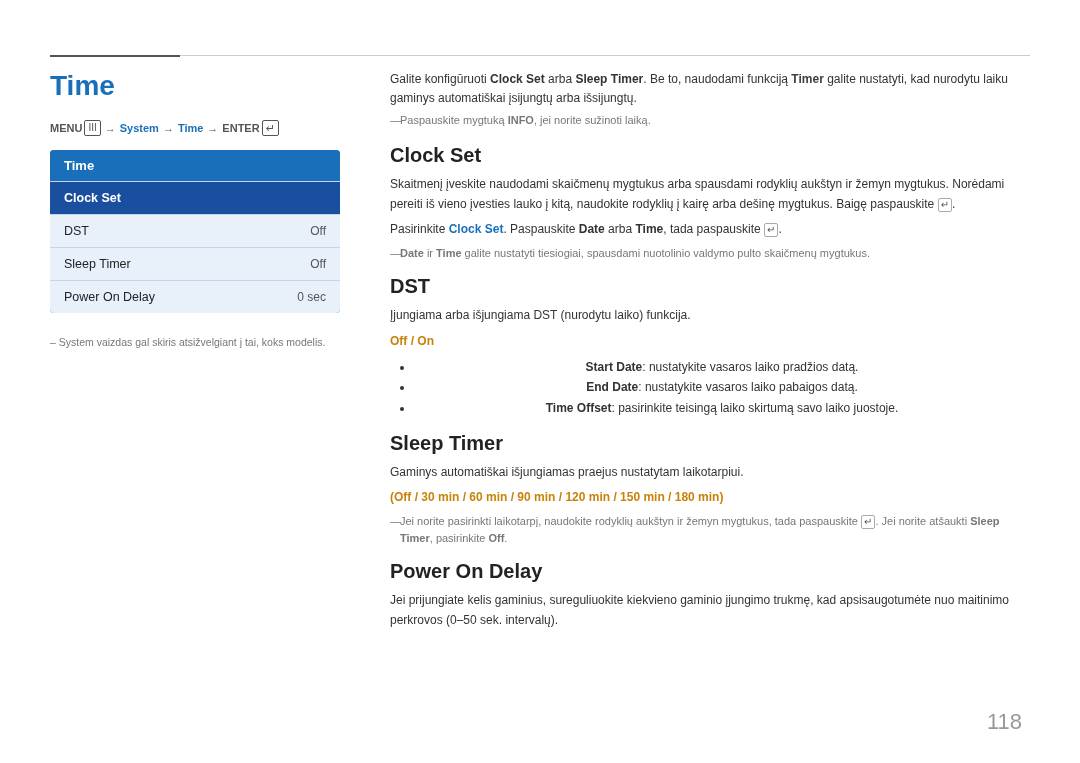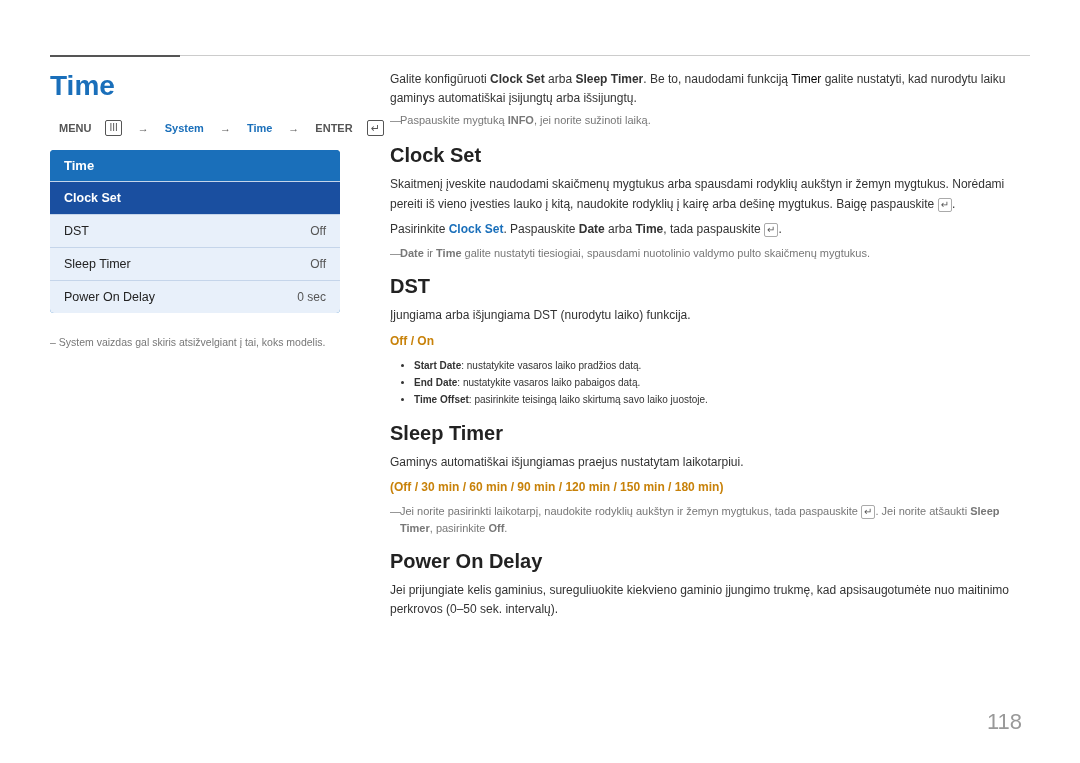--- a/index.html
+++ b/index.html
@@ -53,22 +53,21 @@
       color: #1a6fba;
       margin-bottom: 18px;
     }
 
     .menu-path {
       font-size: 11px;
       color: #555;
       margin-bottom: 14px;
       display: flex;
       align-items: center;
-      gap: 14px;
-      margin-left: 9px;
+      gap: 2px;
     }
 
     .menu-path .bold-word { font-weight: bold; }
     .menu-path .arrow { margin: 0 2px; }
     .menu-path .highlight { color: #1a6fba; font-weight: bold; }
 
     
     .menu-box {
       background: #1a6fba;
       border-radius: 4px;
@@ -124,21 +123,21 @@
     }
 
     .intro-text {
       font-size: 12px;
       color: #333;
       line-height: 1.6;
       margin-bottom: 6px;
     }
 
     .intro-text .bold { font-weight: bold; }
-    .intro-text .highlight { color: #000000; font-weight: normal; }
+    .intro-text .highlight { color: #404040; font-weight: bold; }
 
     .note-line {
       font-size: 11px;
       color: #777;
       margin-bottom: 18px;
       padding-left: 10px;
       position: relative;
     }
     .note-line::before {
       content: '—';
@@ -177,23 +176,24 @@
       left: 0;
     }
 
     .bullet-list {
       list-style: disc;
       padding-left: 24px;
       margin: 6px 0;
     }
 
     .bullet-list li {
-      font-size: 10px;
+      font-size: 12px;
       color: #333;
       line-height: 1.7;
+      text-align: center;
     }
 
     .orange-text { color: #c8820a; font-weight: bold; }
     .bold { font-weight: bold; }
     .blue-link { color: #1a6fba; font-weight: bold; }
 
     
     .page-number {
       position: absolute;
       bottom: 28px;

